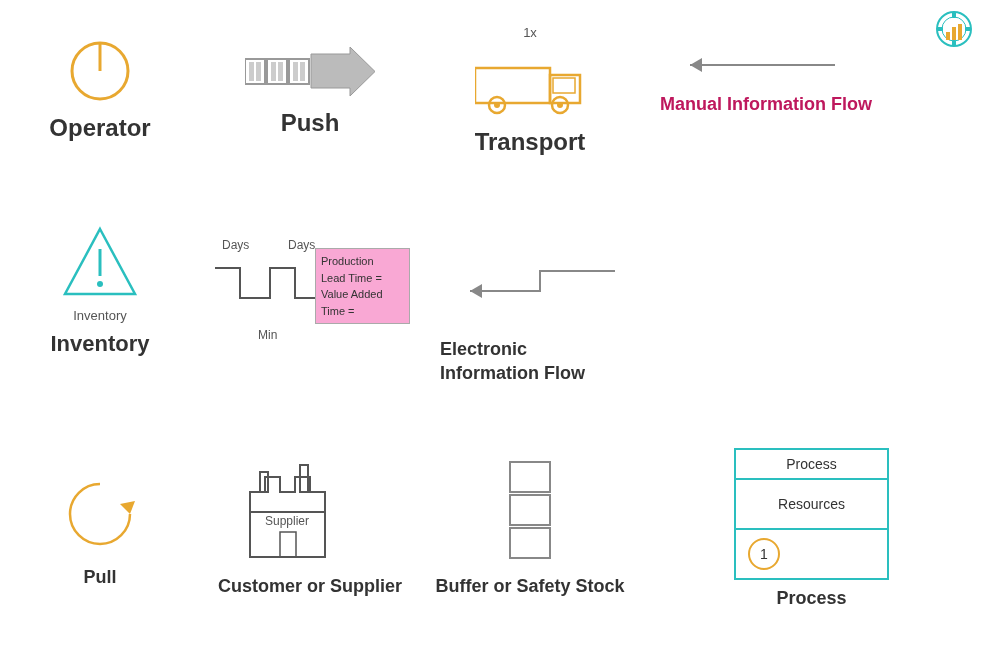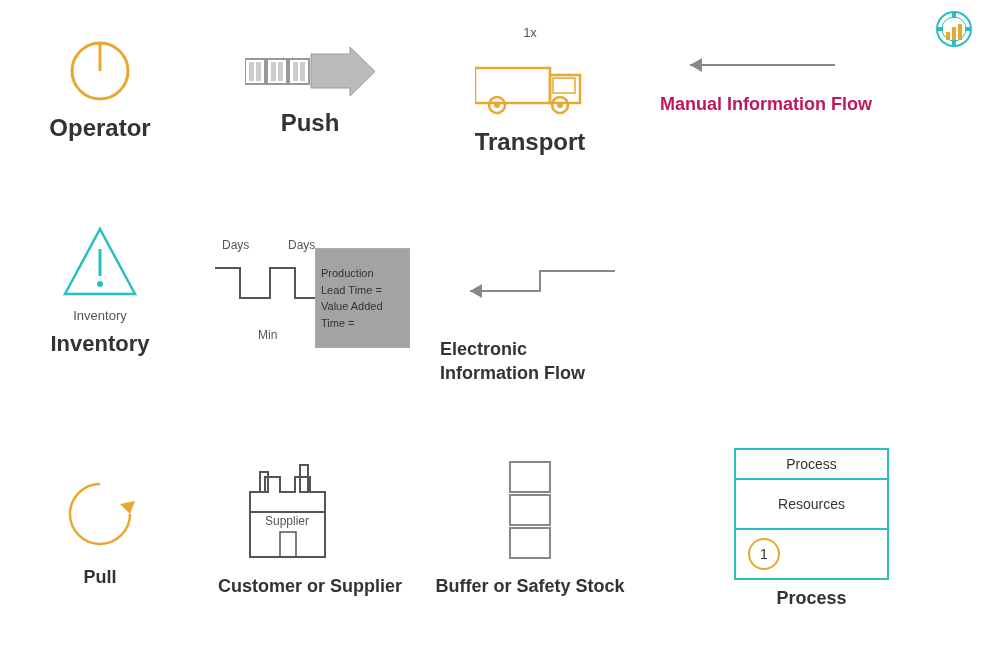--- a/index.html
+++ b/index.html
@@ -181,21 +181,21 @@
     <div style="position:relative; width:200px; height:120px;">
 
       <div style="position:absolute; top:8px; left:12px; font-size:12px; color:#555;">Days</div>
       <div style="position:absolute; top:8px; left:78px; font-size:12px; color:#555;">Days</div>
       <div style="position:absolute; bottom:8px; left:48px; font-size:12px; color:#555;">Min</div>
 
       <svg width="145" height="80" viewBox="0 0 145 80" style="position:absolute; top:18px; left:0;">
         <polyline points="5,20 30,20 30,50 60,50 60,20 85,20 85,50 115,50" fill="none" stroke="#555" stroke-width="2"></polyline>
       </svg>
 
-      <div style="position:absolute; top:18px; right:0; width:95px; border:1px solid #aaa; background:#a3a3a3; padding:16px 5px; font-size:11px; line-height:1.5; color:#333;">
+      <div style="position:absolute; top:18px; right:0; width:95px; border:1px solid #aaa; background:#f9a8d4; padding:4px 5px; font-size:11px; line-height:1.5; color:#333;">
         <div>Production</div>
         <div>Lead Time =</div>
         <div>Value Added</div>
         <div>Time =</div>
       </div>
     </div>
   </div>
 
   <div style="display:flex; flex-direction:column; align-items:flex-end; justify-content:flex-end; padding:15px 20px;gap:29px;">
 

